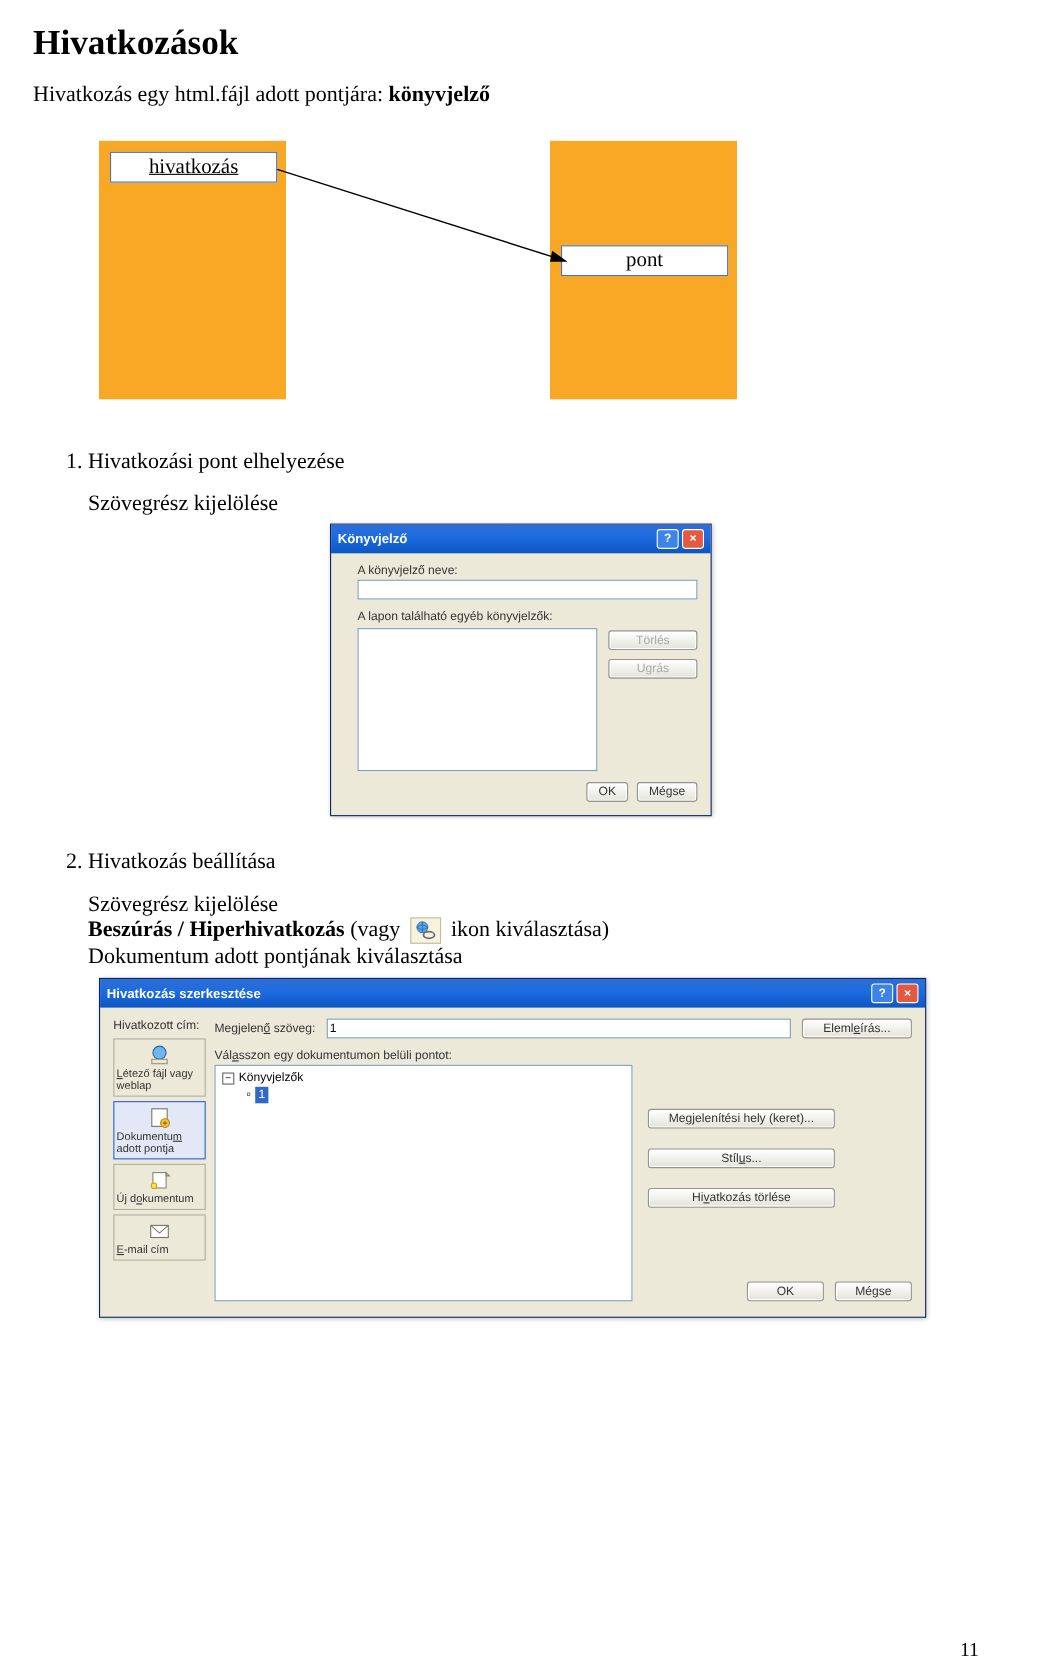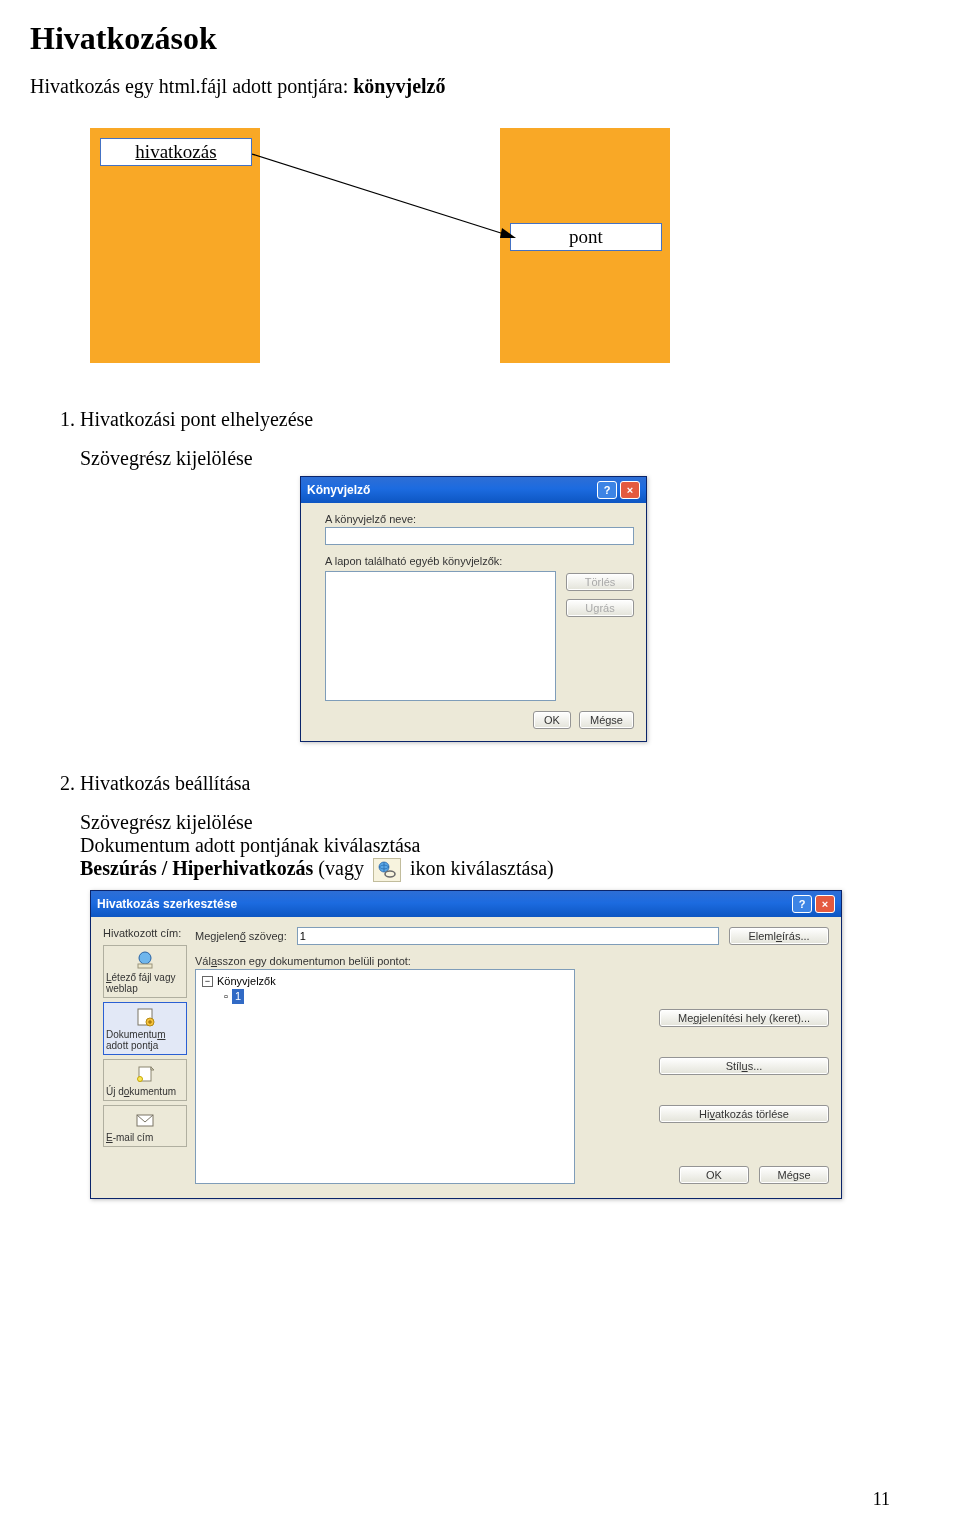--- a/index.html
+++ b/index.html
@@ -119,21 +119,21 @@
   }
   .xp-btn[disabled] { color:#A9A9A9; }
   .xp-btnrow { display:flex; justify-content:flex-end; gap:8px; margin-top:10px; }
   .underline-hotkey { text-decoration: underline; }
 
   
   .dlg-bookmark { width: 345px; margin: 6px 0 30px 270px; }
   .bm-listwrap { display:flex; gap:10px; margin-top:4px; }
   .bm-list { flex:1; height:130px; }
   .bm-sidebtns { display:flex; flex-direction:column; gap:8px; padding-top:2px; }
-  .bm-sidebtns .xp-btn { width:68px; }
+  .bm-sidebtns .xp-btn { width:81px; }
 
   
   .inline-icon {
     display:inline-block; width:26px; height:22px;
     background:#F7F3DE;
     border:1px solid #C1BC9C;
     vertical-align:middle;
     position:relative;
     margin:0 4px;
   }
@@ -249,30 +249,30 @@
       <button class="xp-btn">Mégse</button>
     </div>
   </div>
 </div>
 
 <ol class="steps" start="2">
   <li>
     <span>Hivatkozás beállítása</span>
     <div class="step-body">
       <div>Szövegrész kijelölése</div>
-      <div>Dokumentum adott pontjának kiválasztása</div>
       <div>
         <span class="bold">Beszúrás / Hiperhivatkozás</span><span> (vagy </span><span class="inline-icon">
           <svg width="20" height="18" viewBox="0 0 20 18">
             <circle cx="7" cy="6" r="5" fill="#59A7E6" stroke="#1F5FA3" stroke-width="0.7"></circle>
             <path d="M2 6 Q7 2 12 6 M2 6 Q7 10 12 6 M7 1 V11" stroke="#1F5FA3" stroke-width="0.6" fill="none"></path>
             <ellipse cx="13" cy="13" rx="5" ry="3" fill="none" stroke="#6B6B6B" stroke-width="1.6"></ellipse>
           </svg>
         </span><span> ikon kiválasztása)</span>
       </div>
+      <div>Dokumentum adott pontjának kiválasztása</div>
     </div>
   </li>
 </ol>
 
 <div class="xp-dialog dlg-hyper">
   <div class="xp-title">
     <span>Hivatkozás szerkesztése</span>
     <span class="tbtns">
       <span class="xp-tbtn help">?</span>
       <span class="xp-tbtn close">×</span>
@@ -331,21 +331,21 @@
             <span class="tree-box">−</span>
             <span>Könyvjelzők</span>
           </div>
           <div class="tree-item tree-child">
             <span>▫</span>
             <span class="tree-sel">1</span>
           </div>
         </div>
 
         <div style="flex:1; position:relative; min-height:215px;">
-          <div style="display:flex; flex-direction:column; gap:30px; align-items:flex-end; padding-top:40px;">
+          <div style="display:flex; flex-direction:column; gap:18px; align-items:flex-start; padding-top:40px;">
             <button class="xp-btn" style="width:170px">Me<span class="underline-hotkey">g</span>jelenítési hely (keret)...</button>
             <button class="xp-btn" style="width:170px">Stíl<span class="underline-hotkey">u</span>s...</button>
             <button class="xp-btn" style="width:170px">Hi<span class="underline-hotkey">v</span>atkozás törlése</button>
           </div>
           <div class="hyper-bottom">
             <button class="xp-btn">OK</button>
             <button class="xp-btn">Mégse</button>
           </div>
         </div>
       </div>

